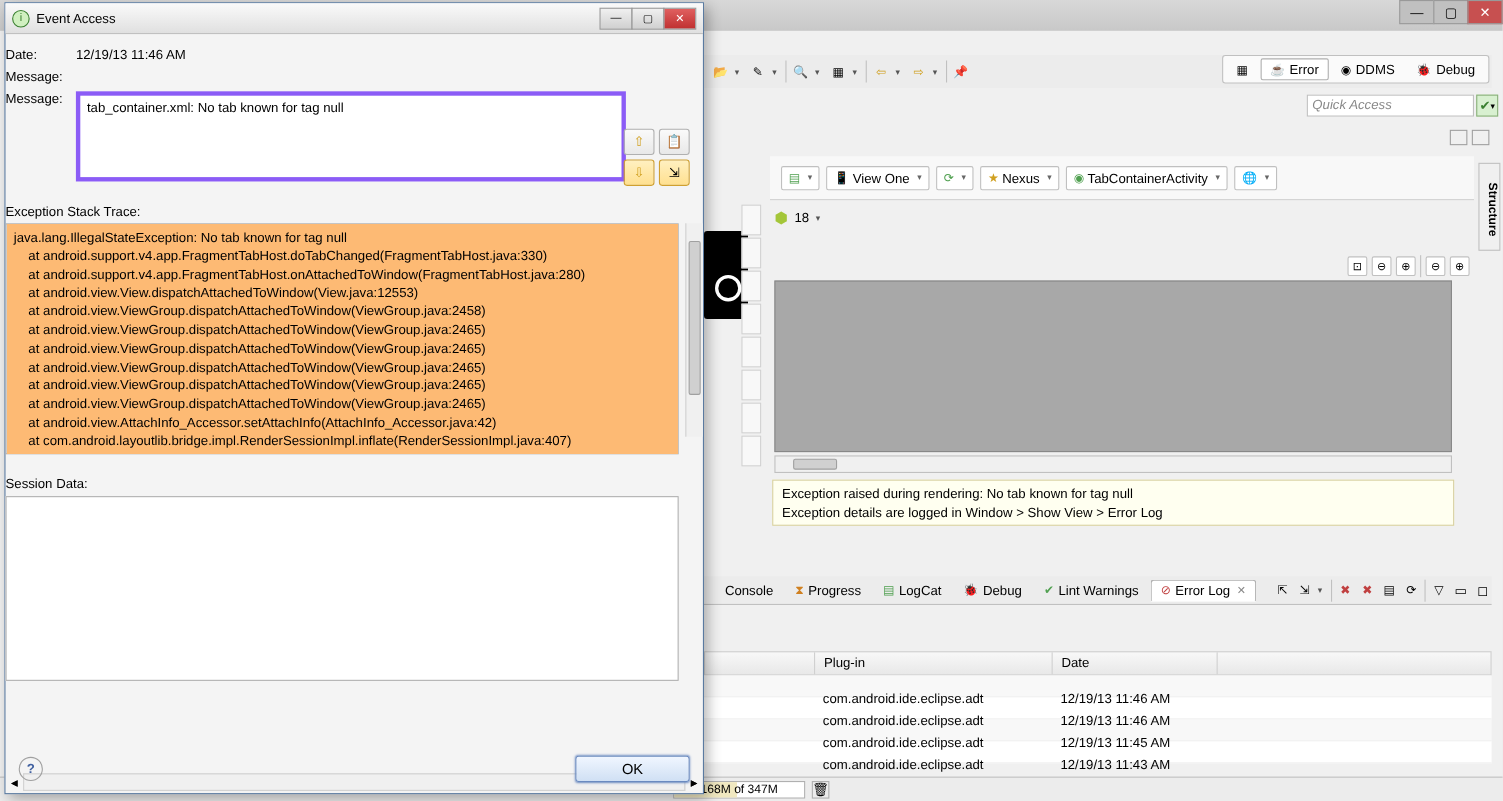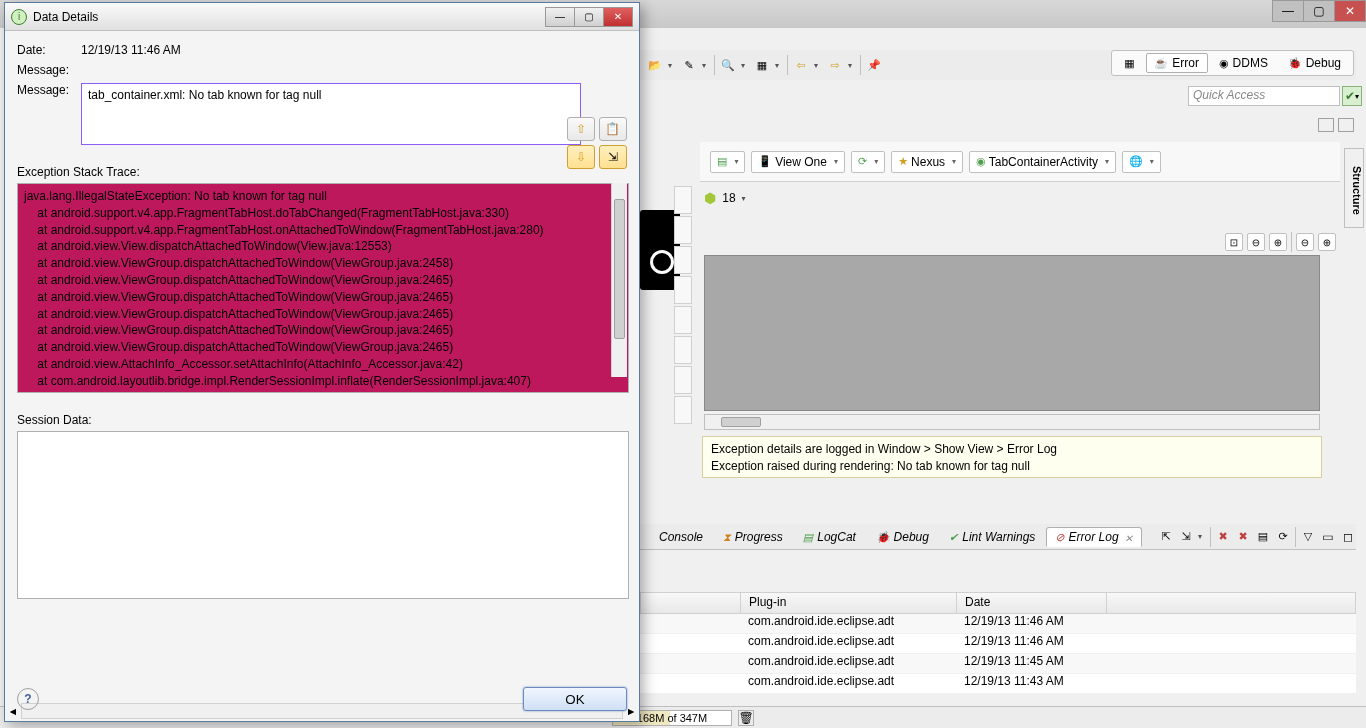--- a/index.html
+++ b/index.html
@@ -38,35 +38,35 @@
 .canvas-area { position: absolute; left: 704px; top: 255px; width: 616px; height: 156px; background: #a8a8a8; border: 1px solid #888; }
 .struct-tab { position: absolute; right: 2px; top: 148px; width: 20px; height: 80px; writing-mode: vertical-rl; text-align: center; font-weight: bold; background: #f0f0f0; border: 1px solid #c0c0c0; font-size: 11px; padding-top: 4px; }
 
 .canvas-hscroll { position: absolute; left: 704px; top: 414px; width: 616px; height: 16px; background: #f0f0f0; border: 1px solid #c0c0c0; }
 .canvas-hscroll .thumb { position: absolute; left: 16px; top: 2px; width: 40px; height: 10px; background: #d0d0d0; border: 1px solid #a0a0a0; border-radius: 2px; }
 
 .render-err { position: absolute; left: 702px; top: 436px; width: 620px; height: 42px; background: #fffff0; border: 1px solid #d8d0a0; padding: 4px 8px; line-height: 1.4; }
 
 
 .bottom-tabs { position: absolute; left: 640px; top: 524px; right: 10px; height: 26px; display: flex; align-items: center; gap: 2px; border-bottom: 1px solid #c0c0c0; background: #ececec; padding-left: 10px; }
-.btab { display: flex; align-items: flex-end; gap: 4px; padding: 2px 8px; border: 1px solid transparent; border-radius: 3px 3px 0 0; font-style: italic; }
+.btab { display: flex; align-items: center; gap: 4px; padding: 2px 8px; border: 1px solid transparent; border-radius: 3px 3px 0 0; }
 .btab.active { background: #fff; border-color: #b0b0b0; border-bottom-color: #fff; }
 .btab-close { font-size: 10px; color: #888; margin-left: 2px; }
 .btab-tools { margin-left: auto; display: flex; gap: 4px; align-items: center; }
 .tool-icon { width: 16px; height: 16px; display: flex; align-items: center; justify-content: center; }
 
 .log-table { position: absolute; left: 640px; top: 592px; right: 10px; }
 .log-header { display: flex; background: linear-gradient(#f8f8f8,#e8e8e8); border: 1px solid #d0d0d0; height: 22px; }
 .log-col { padding: 2px 8px; border-right: 1px solid #d0d0d0; }
 .log-col.msg { width: 100px; }
 .log-col.plugin { width: 216px; }
 .log-col.date { width: 150px; }
 .log-row { display: flex; height: 20px; border-bottom: 1px solid #f0f0f0; background: #fff; }
 .log-row:nth-child(even) { background: #f8f8f8; }
-.log-cell { padding: 0 8px; }
+.log-cell { padding: 14px 8px; }
 .log-cell.msg { width: 100px; }
 .log-cell.plugin { width: 216px; }
 .log-cell.date { width: 150px; }
 
 .status-bar { position: absolute; left: 0; bottom: 0; right: 0; height: 22px; background: #ececec; border-top: 1px solid #c0c0c0; display: flex; align-items: center; justify-content: center; }
 .heap { display: flex; align-items: center; gap: 6px; }
 .heap-bar { width: 120px; height: 16px; border: 1px solid #b0b0b0; background: #fff; position: relative; text-align: center; font-size: 11px; line-height: 14px; }
 .heap-fill { position: absolute; left: 0; top: 0; bottom: 0; width: 48%; background: #f0e8c0; }
 .heap-text { position: relative; }
 .trash { width: 16px; height: 16px; border: 1px solid #b0b0b0; display: flex; align-items: center; justify-content: center; }
@@ -79,35 +79,35 @@
 .stub { height: 28px; background: #f8f8f8; border: 1px solid #d0d0d0; margin-bottom: 2px; }
 
 
 .dialog { position: absolute; left: 4px; top: 2px; width: 636px; height: 720px; background: #f4f4f4; border: 1px solid #5a7aa0; box-shadow: 4px 4px 12px rgba(0,0,0,0.3); }
 .dlg-title { height: 28px; background: linear-gradient(#fafafa,#e0e0e0); display: flex; align-items: center; padding: 0 6px; border-bottom: 1px solid #c0c0c0; }
 .dlg-icon { width: 16px; height: 16px; border: 1px solid #3a8030; border-radius: 50%; background: #d0f0c0; margin-right: 6px; display: flex; align-items: center; justify-content: center; font-size: 10px; color: #3a8030; }
 .dlg-winbtns { margin-left: auto; display: flex; }
 .dlg-wbtn { width: 30px; height: 20px; background: linear-gradient(#f0f0f0,#d0d0d0); border: 1px solid #999; display: flex; align-items: center; justify-content: center; margin-left: -1px; font-size: 10px; }
 .dlg-wbtn.close { background: linear-gradient(#e06060,#c03030); color: #fff; }
 
-.dlg-body { padding: 12px; }
+.dlg-body { padding: 0; margin-top: 12px; }
 .dlg-row { display: flex; margin-bottom: 6px; }
 .dlg-label { width: 64px; }
 .dlg-val { flex: 1; }
 .err-icon { display: inline-block; width: 14px; height: 14px; background: #fff; border: 1px solid #c04040; border-radius: 50%; position: relative; margin-right: 4px; vertical-align: middle; }
 .err-icon::before { content: "✖"; color: #c04040; font-size: 9px; position: absolute; left: 2px; top: -1px; }
 
-.msg-box { width: 500px; height: 62px; background: #fff; border: 1px solid #8b5cf6; padding: 4px 6px; font-family: inherit; resize: none; overflow: auto; }
+.msg-box { width: 500px; height: 82px; background: #fff; border: 4px solid #8b5cf6; padding: 4px 6px; font-family: inherit; resize: none; overflow: auto; }
 .nav-btns { position: absolute; right: 12px; top: 114px; display: flex; flex-direction: column; align-items: flex-end; gap: 4px; }
 .nav-row { display: flex; gap: 4px; }
 .nav-btn { width: 28px; height: 24px; border: 1px solid #b0b0b0; background: linear-gradient(#fafafa,#e8e8e8); border-radius: 3px; display: flex; align-items: center; justify-content: center; }
 .nav-btn.active { border-color: #d0a030; background: linear-gradient(#fff0c0,#ffe090); }
 
 .sect-label { margin-top: 20px; margin-bottom: 4px; }
-.trace-box { width: 612px; height: 210px; background: #be185d; border: 1px solid #b0b0b0; padding: 4px 6px; overflow: auto; white-space: pre; font-family: "Segoe UI", sans-serif; line-height: 1.4; position: relative; }
+.trace-box { width: 612px; height: 210px; background: #fdba74; border: 1px solid #b0b0b0; padding: 4px 6px; overflow: auto; white-space: pre; font-family: "Segoe UI", sans-serif; line-height: 1.4; position: relative; }
 .trace-scroll { position: absolute; right: 0; top: 0; bottom: 16px; width: 16px; background: #f0f0f0; border-left: 1px solid #d0d0d0; }
 .trace-scroll .thumb { position: absolute; left: 2px; top: 16px; right: 2px; height: 140px; background: #d0d0d0; border: 1px solid #a0a0a0; border-radius: 2px; }
 .trace-hscroll { position: absolute; bottom: 0; left: 0; right: 0; height: 20px; display: flex; align-items: center; }
 .trace-hscroll .track { flex: 1; height: 16px; background: #f0f0f0; border: 1px solid #d0d0d0; position: relative; }
 .trace-hscroll .hthumb { position: absolute; left: 16px; top: 1px; width: 390px; height: 12px; background: #d8d8d8; border: 1px solid #a0a0a0; border-radius: 2px; }
 
 .session-box { width: 612px; height: 168px; background: #fff; border: 1px solid #b0b0b0; padding: 4px 6px; overflow: auto; position: relative; }
 
 .dlg-footer { position: absolute; bottom: 10px; left: 12px; right: 12px; display: flex; align-items: center; }
 .help-btn { width: 22px; height: 22px; border: 1px solid #a0a0a0; border-radius: 50%; display: flex; align-items: center; justify-content: center; color: #4060a0; font-weight: bold; }
@@ -231,22 +231,22 @@
     <div class="stub"></div>
   </div>
 
   <div class="canvas-area"></div>
   <div class="struct-tab">Structure</div>
   <div class="canvas-hscroll">
       <div class="thumb"></div>
     </div>
 
   <div class="render-err">
+    <div>Exception raised during rendering: No tab known for tag null</div>
     <div>Exception details are logged in Window &gt; Show View &gt; Error Log</div>
-    <div>Exception raised during rendering: No tab known for tag null</div>
   </div>
 
   <div class="bottom-tabs">
     <div class="btab">
         <span>Console</span>
       </div>
     <div class="btab">
         <span class="smallicons" style="color:#d08020">⧗</span>
         <span>Progress</span>
       </div>
@@ -318,21 +318,21 @@
           <div class="heap-text">168M of 347M</div>
         </div>
       <div class="trash">🗑</div>
     </div>
   </div>
 </div>
 
 <div class="dialog">
   <div class="dlg-title">
     <span class="dlg-icon">i</span>
-    <span>Data Details</span>
+    <span>Event Access</span>
     <div class="dlg-winbtns">
       <div class="dlg-wbtn">—</div>
       <div class="dlg-wbtn">▢</div>
       <div class="dlg-wbtn close">✕</div>
     </div>
   </div>
   <div class="dlg-body">
     <div class="dlg-row">
       <div class="dlg-label">Date:</div>
       <div class="dlg-val">12/19/13 11:46 AM</div>

